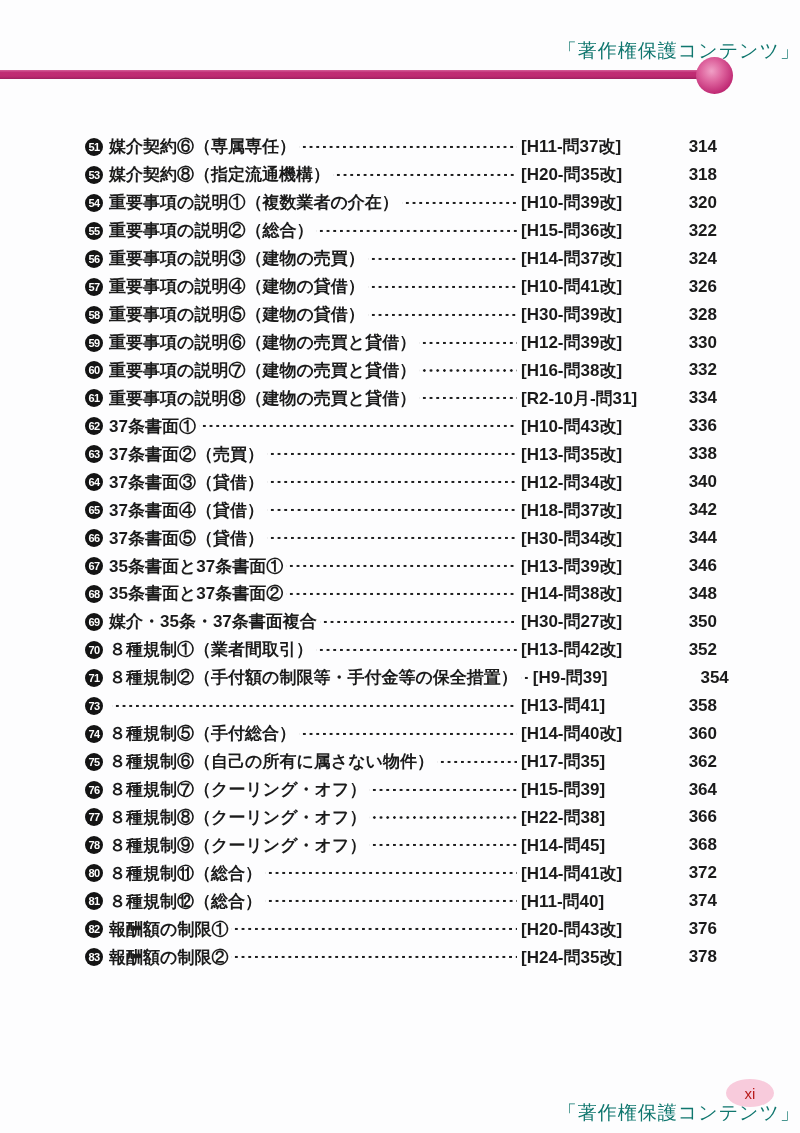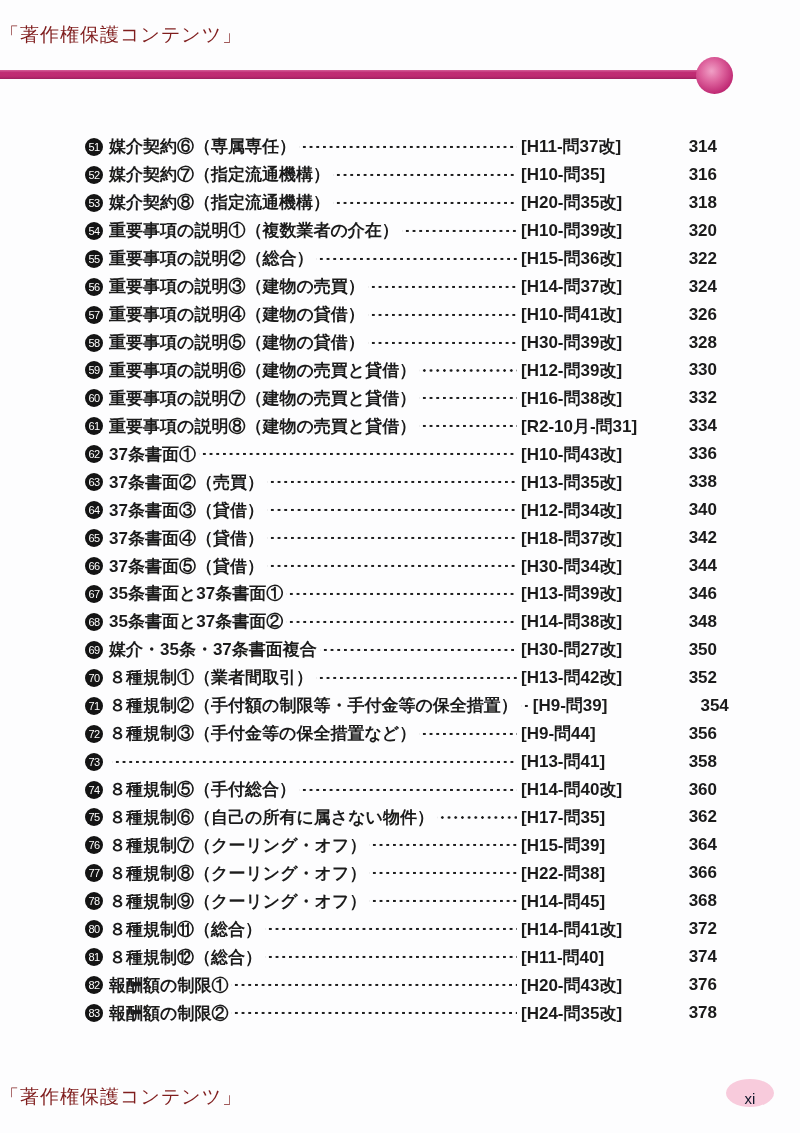--- a/index.html
+++ b/index.html
@@ -12,25 +12,26 @@
     position: relative;
     width: 800px;
     height: 1133px;
     background: #fdfdfe;
     overflow: hidden;
   }
   .watermark {
     position: absolute;
     left: 0;
     width: 100%;
-    text-align: left;
-    color: #7f1d1d;
+    text-align: right;
+    color: #0f766e;
     font-size: 19px;
     letter-spacing: 1px;
     font-weight: 400;
+    margin-top: 16px;
   }
   .watermark.top { top: 22px; }
   .watermark.bottom { top: 1084px; }
 
   .rule {
     position: absolute;
     left: 0;
     top: 70px;
     width: 712px;
     height: 9px;
@@ -63,21 +64,21 @@
   }
   .num {
     flex: none;
     width: 18px;
     height: 18px;
     margin-right: 6px;
     border-radius: 50%;
     background: #141414;
     color: #ffffff;
     font-size: 11px;
-    font-weight: 400;
+    font-weight: 700;
     display: flex;
     align-items: center;
     justify-content: center;
     letter-spacing: -0.5px;
   }
   .title {
     flex: none;
   }
   .leader {
     flex: 1;
@@ -102,23 +103,23 @@
 
   .page-badge {
     position: absolute;
     left: 726px;
     top: 1079px;
     width: 48px;
     height: 28px;
     border-radius: 50%;
     background: #f8cbdc;
     display: flex;
-    align-items: flex-end;
+    align-items: center;
     justify-content: center;
-    color: #0f172a;
+    color: #b91c1c;
     font-size: 15px;
     font-weight: 400;
   }
 </style>
 </head>
 <body>
 
 <div class="page">
 
   <div class="watermark top">「著作権保護コンテンツ」</div>
@@ -129,27 +130,20 @@
   <div class="toc">
 
   <div class="row">
       <span class="num">51</span>
       <span class="title">媒介契約⑥（専属専任）</span>
       <span class="leader"></span>
       <span class="ref">[H11-問37改]</span>
       <span class="pageno">314</span>
     </div>
       <div class="row">
-      <span class="num">52</span>
-      <span class="title">媒介契約⑦（指定流通機構）</span>
-      <span class="leader"></span>
-      <span class="ref">[H10-問35]</span>
-      <span class="pageno">316</span>
-    </div>
-      <div class="row">
       <span class="num">53</span>
       <span class="title">媒介契約⑧（指定流通機構）</span>
       <span class="leader"></span>
       <span class="ref">[H20-問35改]</span>
       <span class="pageno">318</span>
     </div>
       <div class="row">
       <span class="num">54</span>
       <span class="title">重要事項の説明①（複数業者の介在）</span>
       <span class="leader"></span>
@@ -267,27 +261,20 @@
       <span class="leader"></span>
       <span class="ref">[H13-問42改]</span>
       <span class="pageno">352</span>
     </div>
       <div class="row">
       <span class="num">71</span>
       <span class="title">８種規制②（手付額の制限等・手付金等の保全措置）</span>
       <span class="leader"></span>
       <span class="ref">[H9-問39]</span>
       <span class="pageno">354</span>
-    </div>
-      <div class="row">
-      <span class="num">72</span>
-      <span class="title">８種規制③（手付金等の保全措置など）</span>
-      <span class="leader"></span>
-      <span class="ref">[H9-問44]</span>
-      <span class="pageno">356</span>
     </div>
       <div class="row">
       <span class="num">73</span>
       <span class="leader"></span>
       <span class="ref">[H13-問41]</span>
       <span class="pageno">358</span>
     </div>
       <div class="row">
       <span class="num">74</span>
       <span class="title">８種規制⑤（手付総合）</span>

